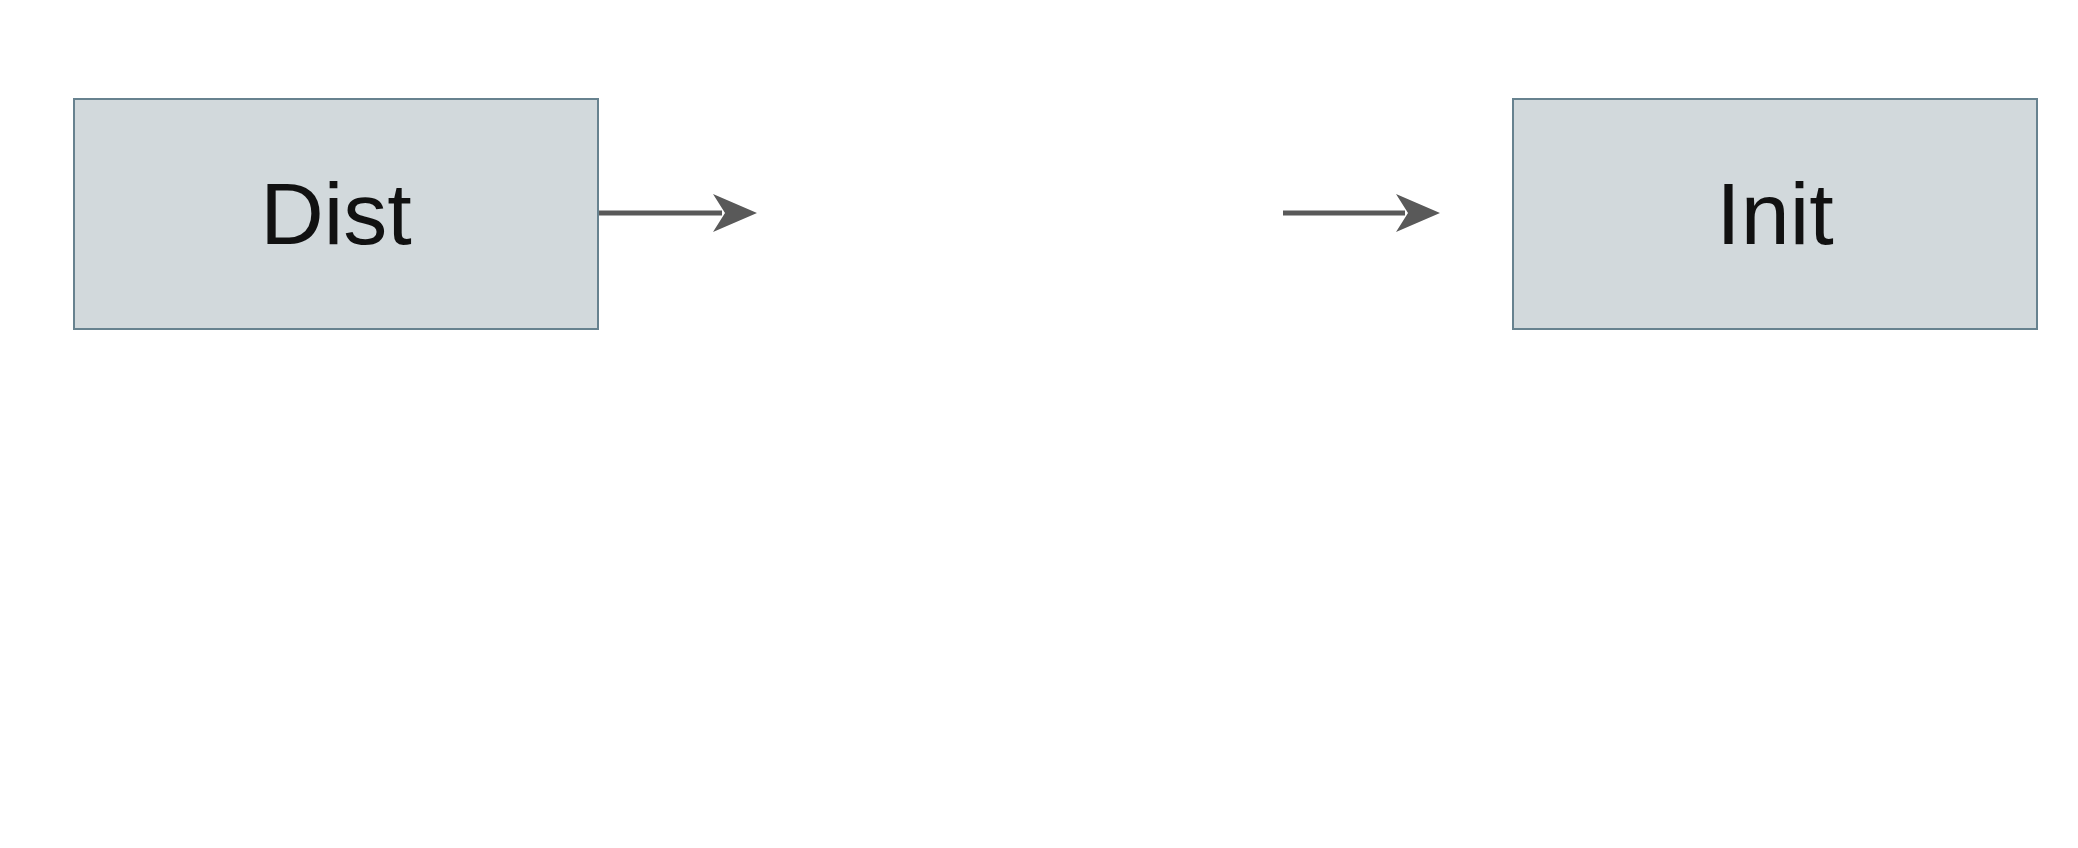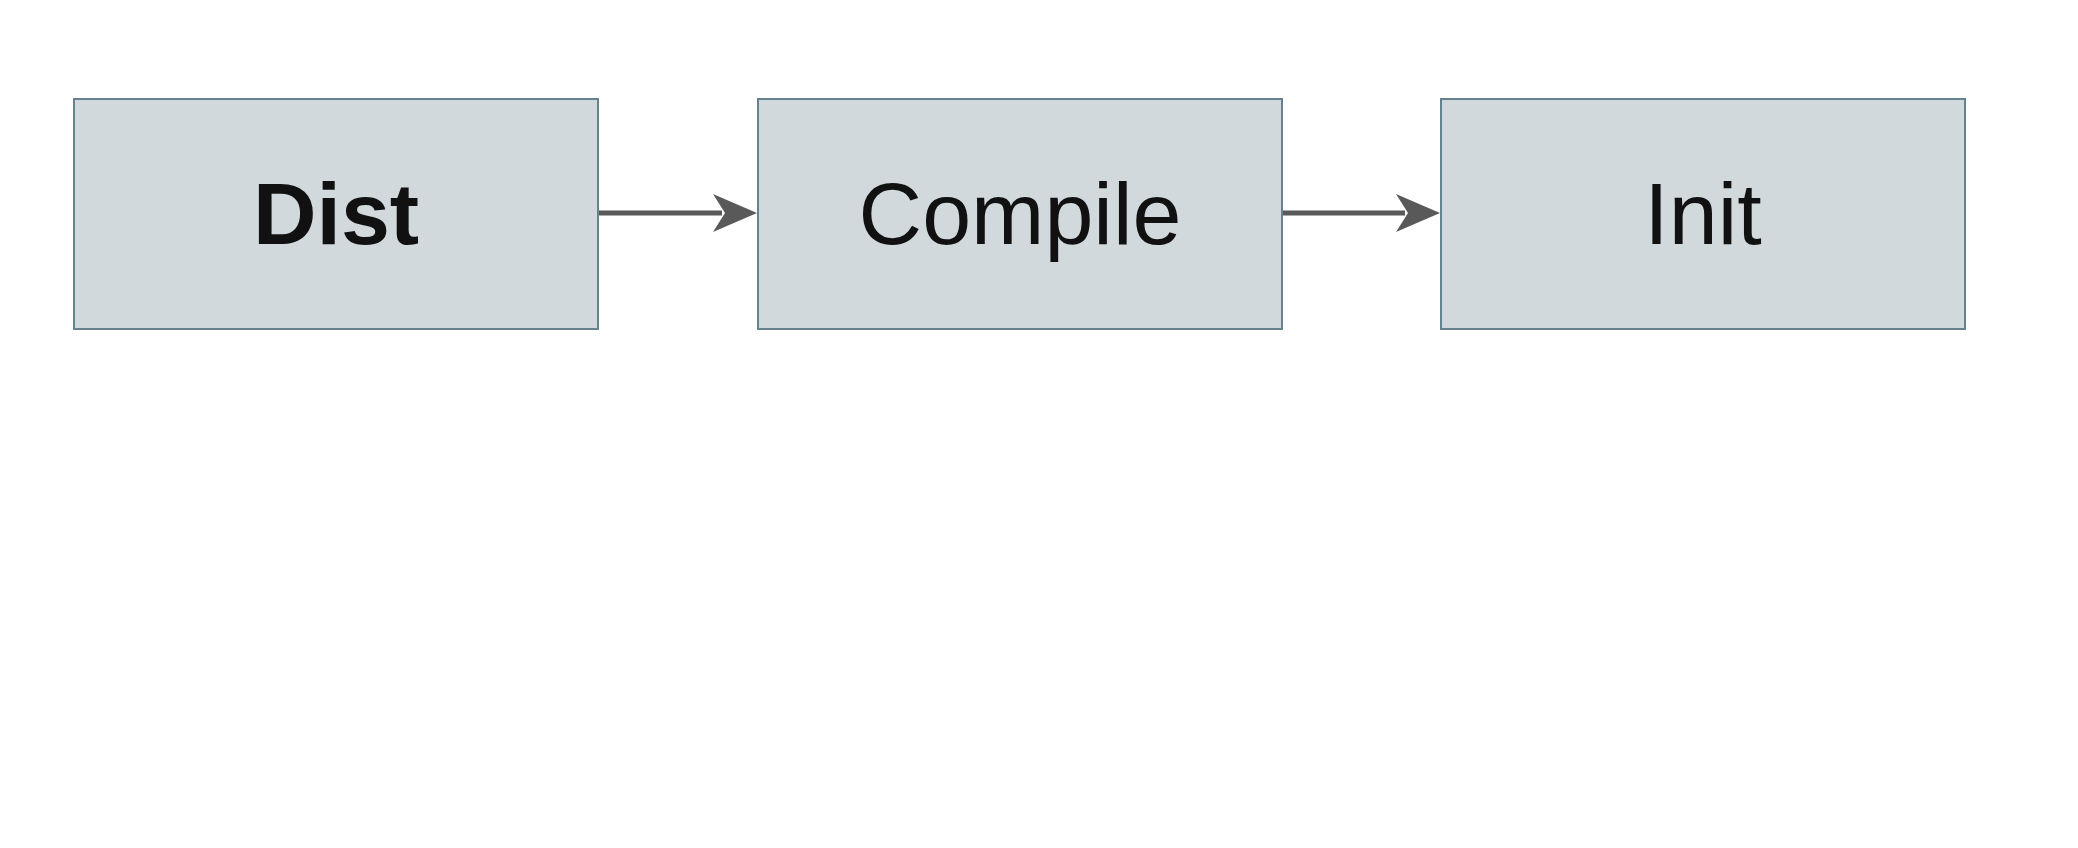--- a/index.html
+++ b/index.html
@@ -33,23 +33,23 @@
     align-items: center;
     justify-content: center;
   }
   .node .label {
     font-size: 88px;
     line-height: 1;
     color: var(--text);
     letter-spacing: 0px;
     white-space: nowrap;
   }
-  .node-dist    { left: 73px;   top: 98px; font-weight: bold;  }
+  .node-dist    { left: 73px;   top: 98px;  }
   .node-compile { left: 757px;  top: 98px;  }
-  .node-init    { left: 1440px; top: 98px;  }
+  .node-init    { left: 1512px; top: 98px;  }
   .node-clean   { left: 758px;  top: 512px; }
   .edges-layer {
     position: absolute;
     left: 0; top: 0;
     width: 2078px;
     height: 848px;
     pointer-events: none;
   }
   .arrow { color: var(--arrow); }
   .arrow line { stroke: currentColor; stroke-width: 5; }
@@ -68,22 +68,19 @@
     <g class="arrow">
       <line x1="1283" y1="213" x2="1405" y2="213"></line>
       <polygon points="1440,213 1396,194 1408,213 1396,232"></polygon>
     </g>
   </svg>
 
   <div class="node node-dist">
     <span class="label">Dist</span>
   </div>
 
-  <div class="node node-compile">
-    <span class="label">Compile</span>
-  </div>
 
   <div class="node node-init">
     <span class="label">Init</span>
   </div>
 
 
 </div>
 
 </body></html>

